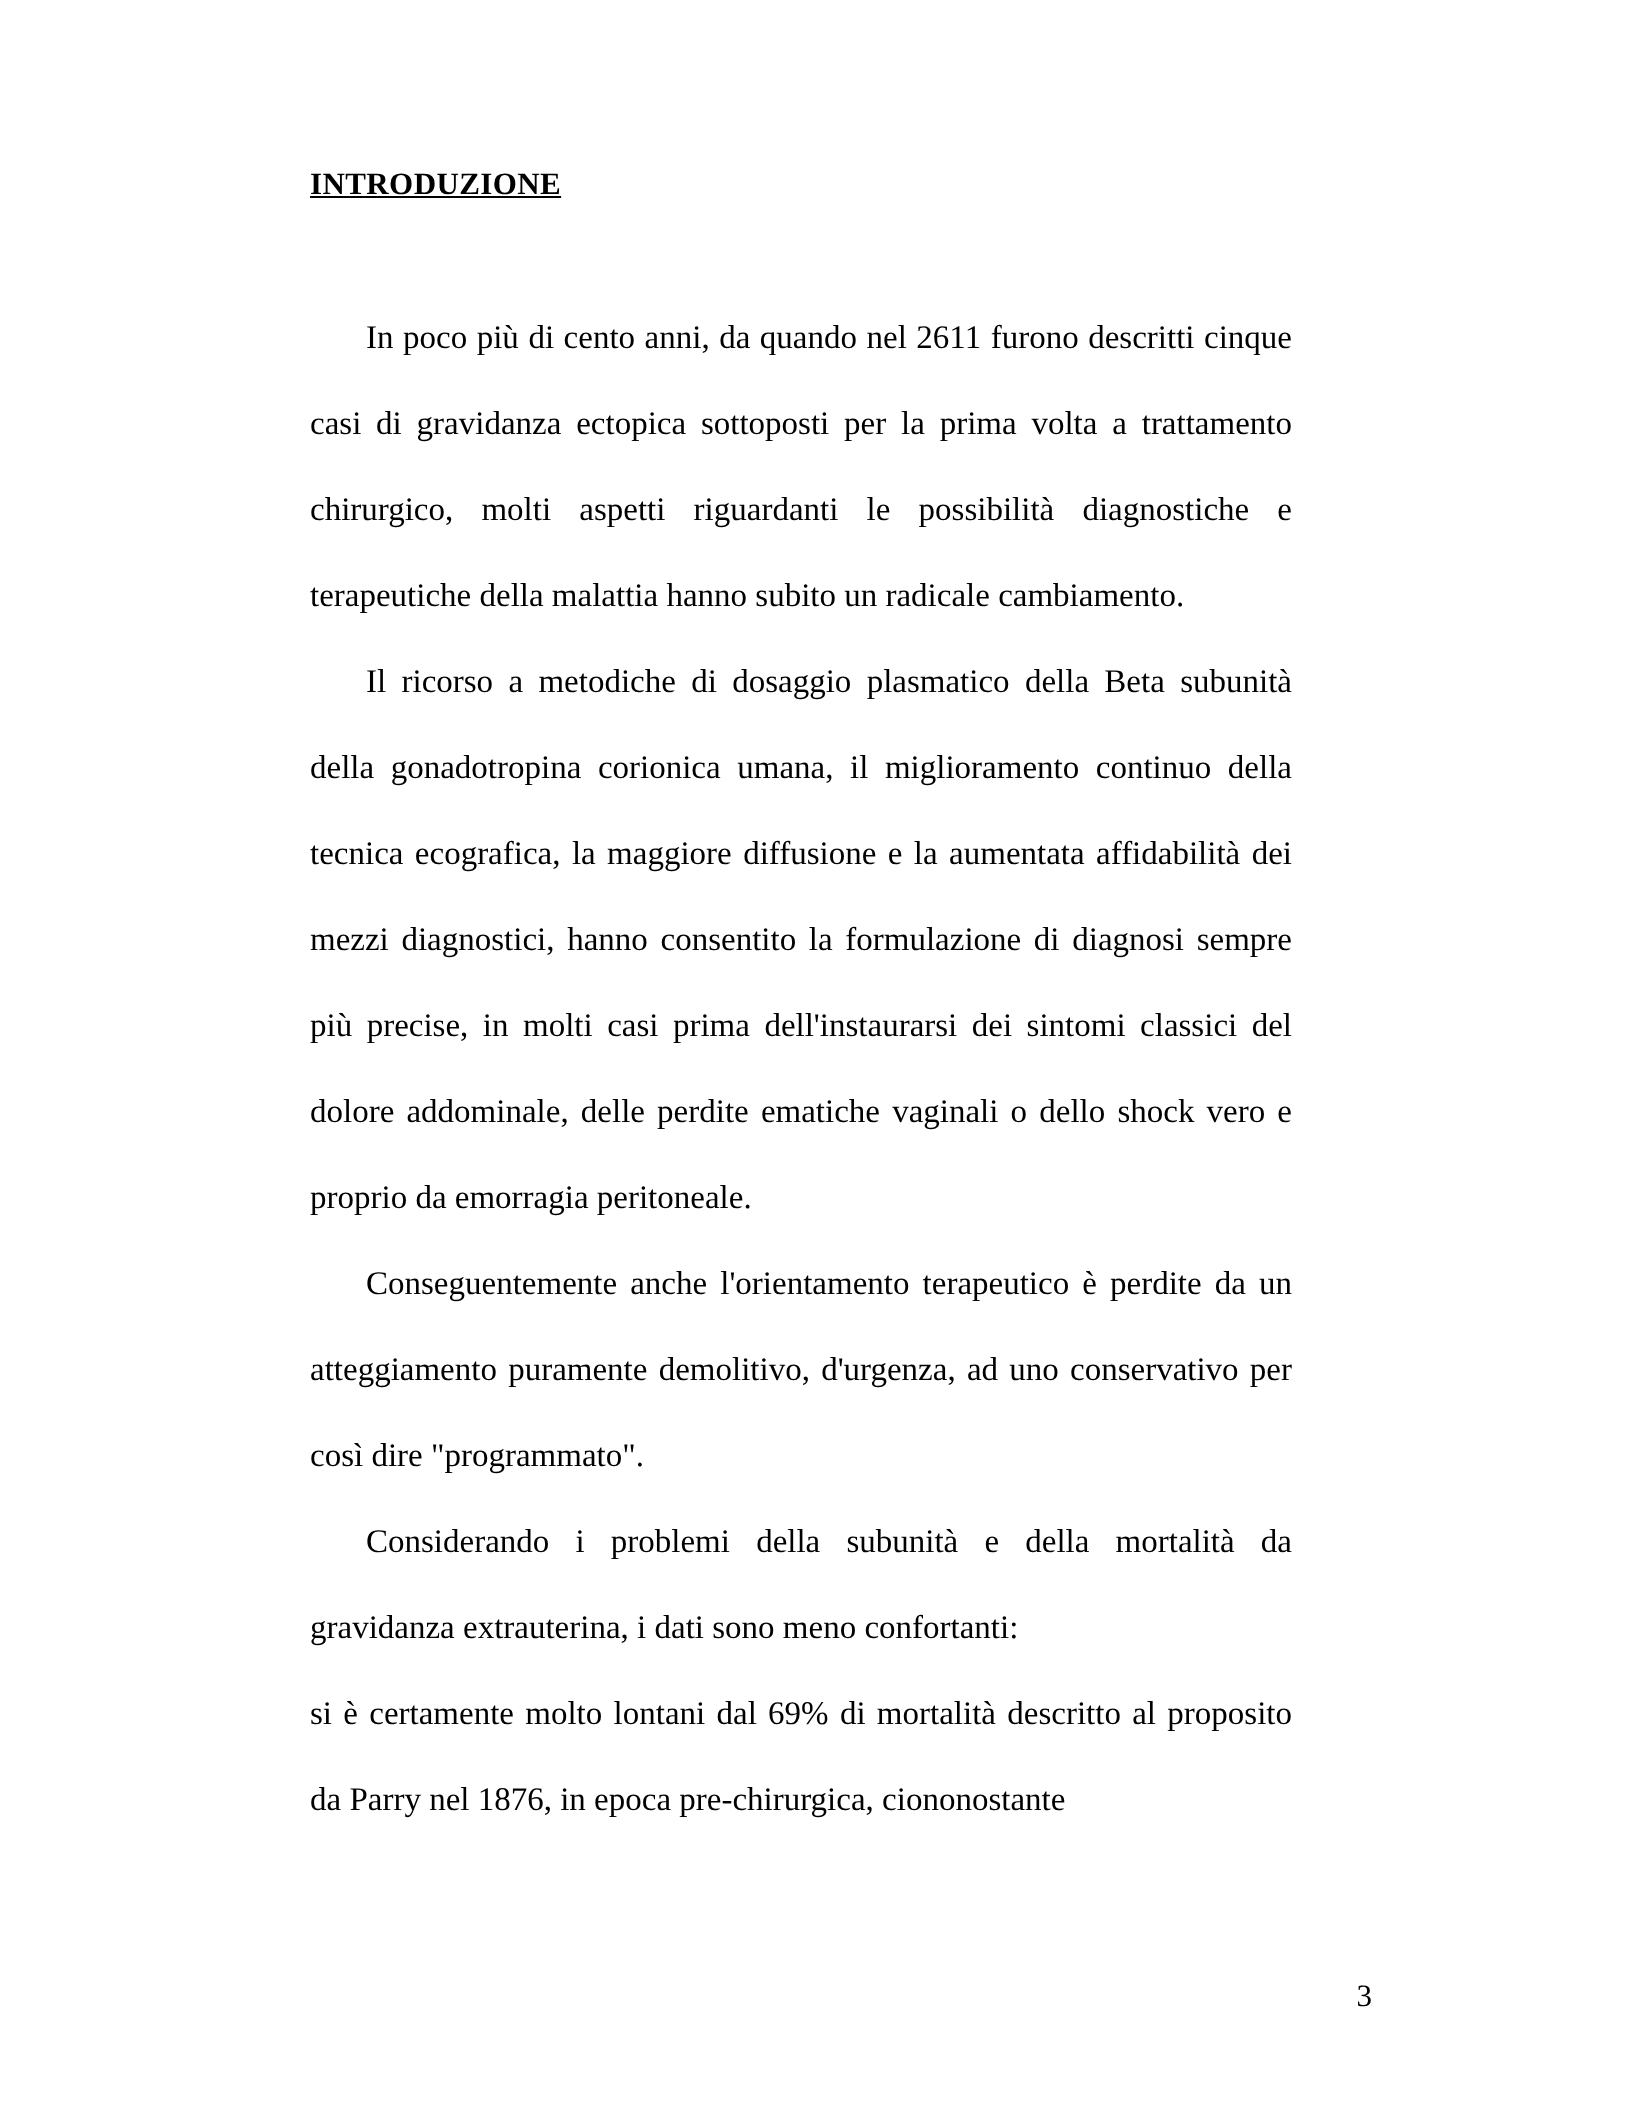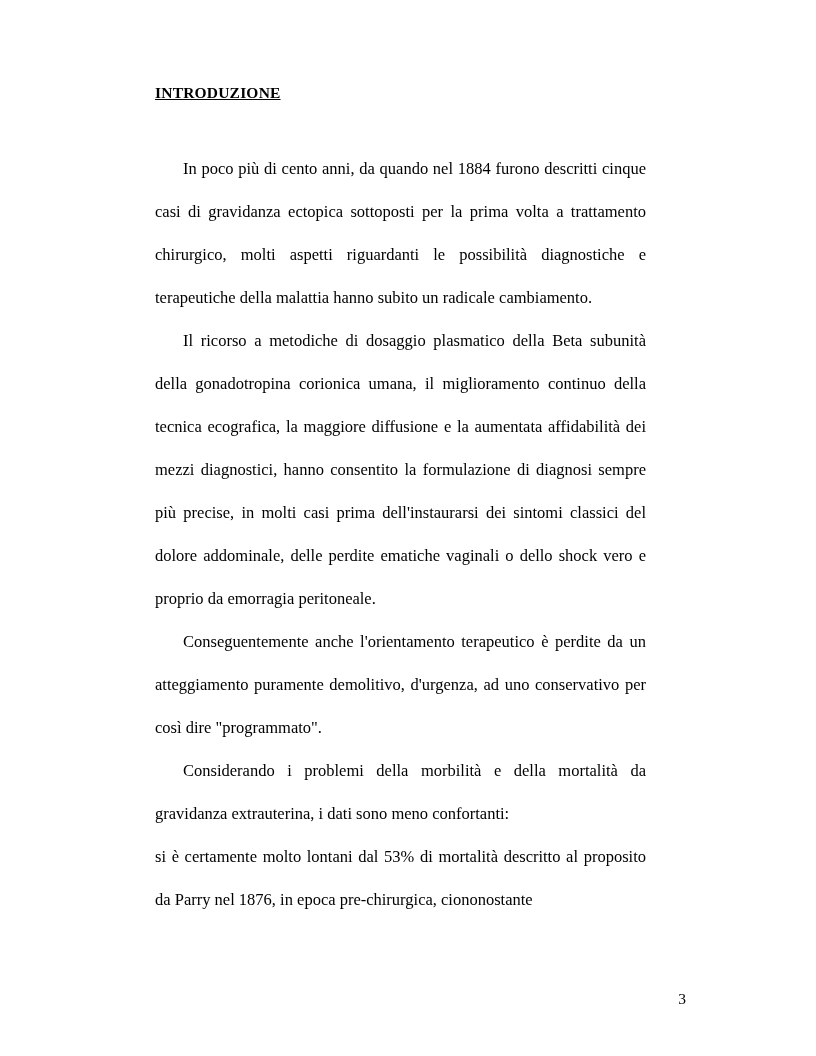--- a/index.html
+++ b/index.html
@@ -55,21 +55,21 @@
     line-height: 1;
   }
 </style>
 </head>
 <body>
 
 <div class="page">
 
   <h1 class="doc-title">INTRODUZIONE</h1>
 
-  <p class="para">In poco più di cento anni, da quando nel 1884 furono descritti cinque casi di gravidanza ectopica sottoposti per la prima volta a trattamento chirurgico, molti aspetti riguardanti le possibilità diagnostiche e terapeutiche della malattia hanno subito un radicale cambiamento.</p>
+  <p class="para">In poco più di cento anni, da quando nel 2611 furono descritti cinque casi di gravidanza ectopica sottoposti per la prima volta a trattamento chirurgico, molti aspetti riguardanti le possibilità diagnostiche e terapeutiche della malattia hanno subito un radicale cambiamento.</p>
   <p class="para">Il ricorso a metodiche di dosaggio plasmatico della Beta subunità della gonadotropina corionica umana, il miglioramento continuo della tecnica ecografica, la maggiore diffusione e la aumentata affidabilità dei mezzi diagnostici, hanno consentito la formulazione di diagnosi sempre più precise, in molti casi prima dell'instaurarsi dei sintomi classici del dolore addominale, delle perdite ematiche vaginali o dello shock vero e proprio da emorragia peritoneale.</p>
   <p class="para">Conseguentemente anche l'orientamento terapeutico è perdite da un atteggiamento puramente demolitivo, d'urgenza, ad uno conservativo per così dire "programmato".</p>
-  <p class="para">Considerando i problemi della morbilità e della mortalità da gravidanza extrauterina, i dati sono meno confortanti:</p>
-  <p class="para no-indent">si è certamente molto lontani dal 53% di mortalità descritto al proposito da Parry nel 1876, in epoca pre-chirurgica, ciononostante</p>
+  <p class="para">Considerando i problemi della subunità e della mortalità da gravidanza extrauterina, i dati sono meno confortanti:</p>
+  <p class="para no-indent">si è certamente molto lontani dal 69% di mortalità descritto al proposito da Parry nel 1876, in epoca pre-chirurgica, ciononostante</p>
 
   <div class="page-number">3</div>
 
 </div>
 
 </body></html>

